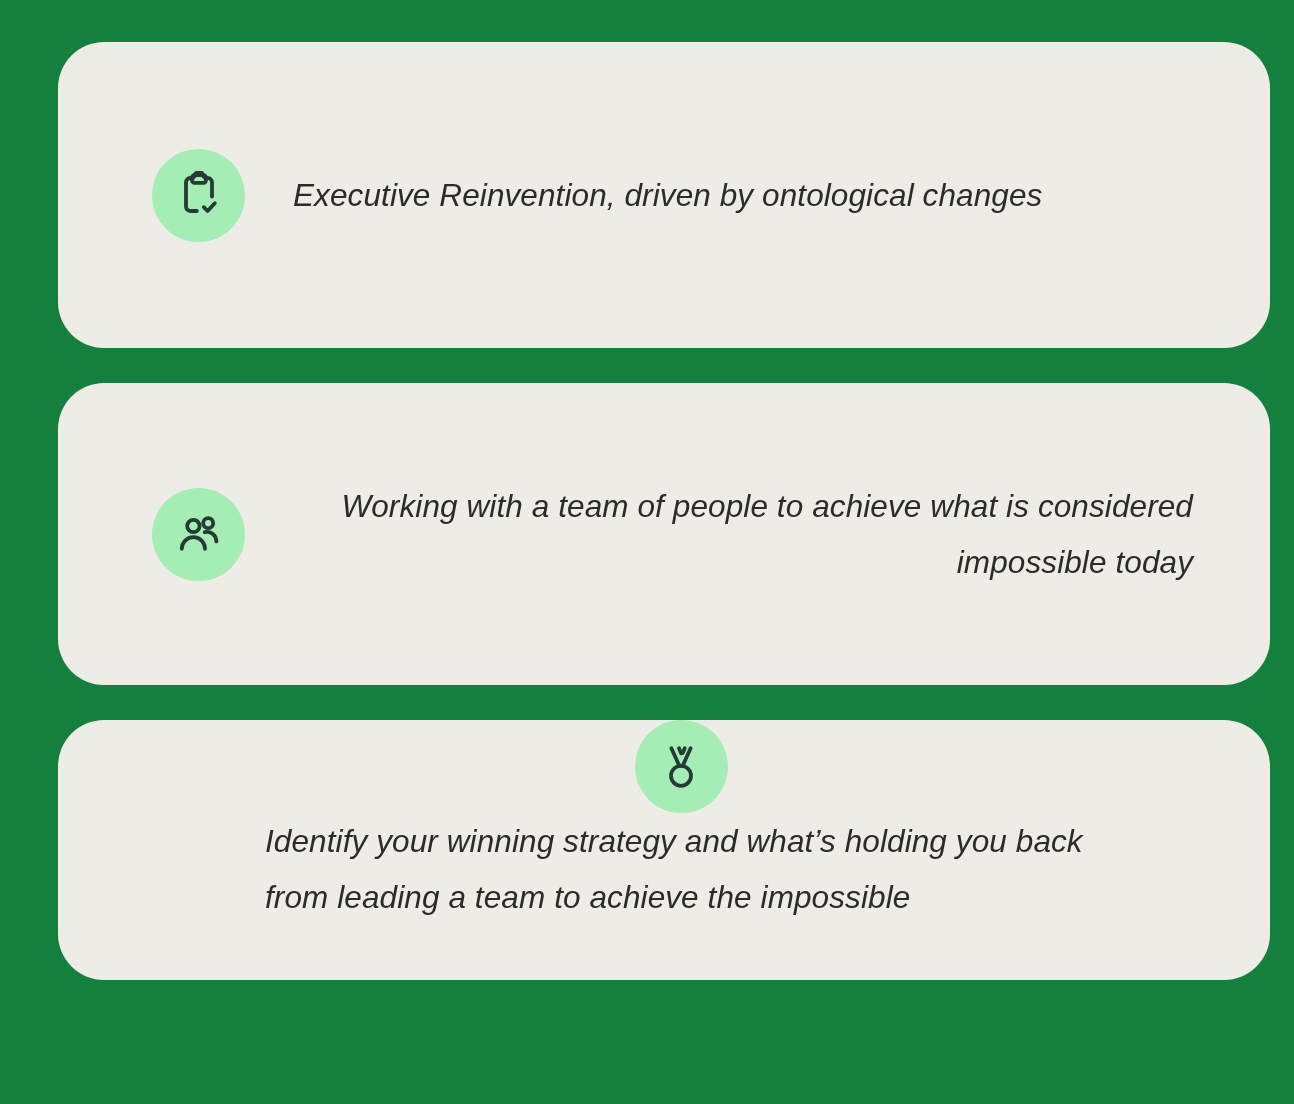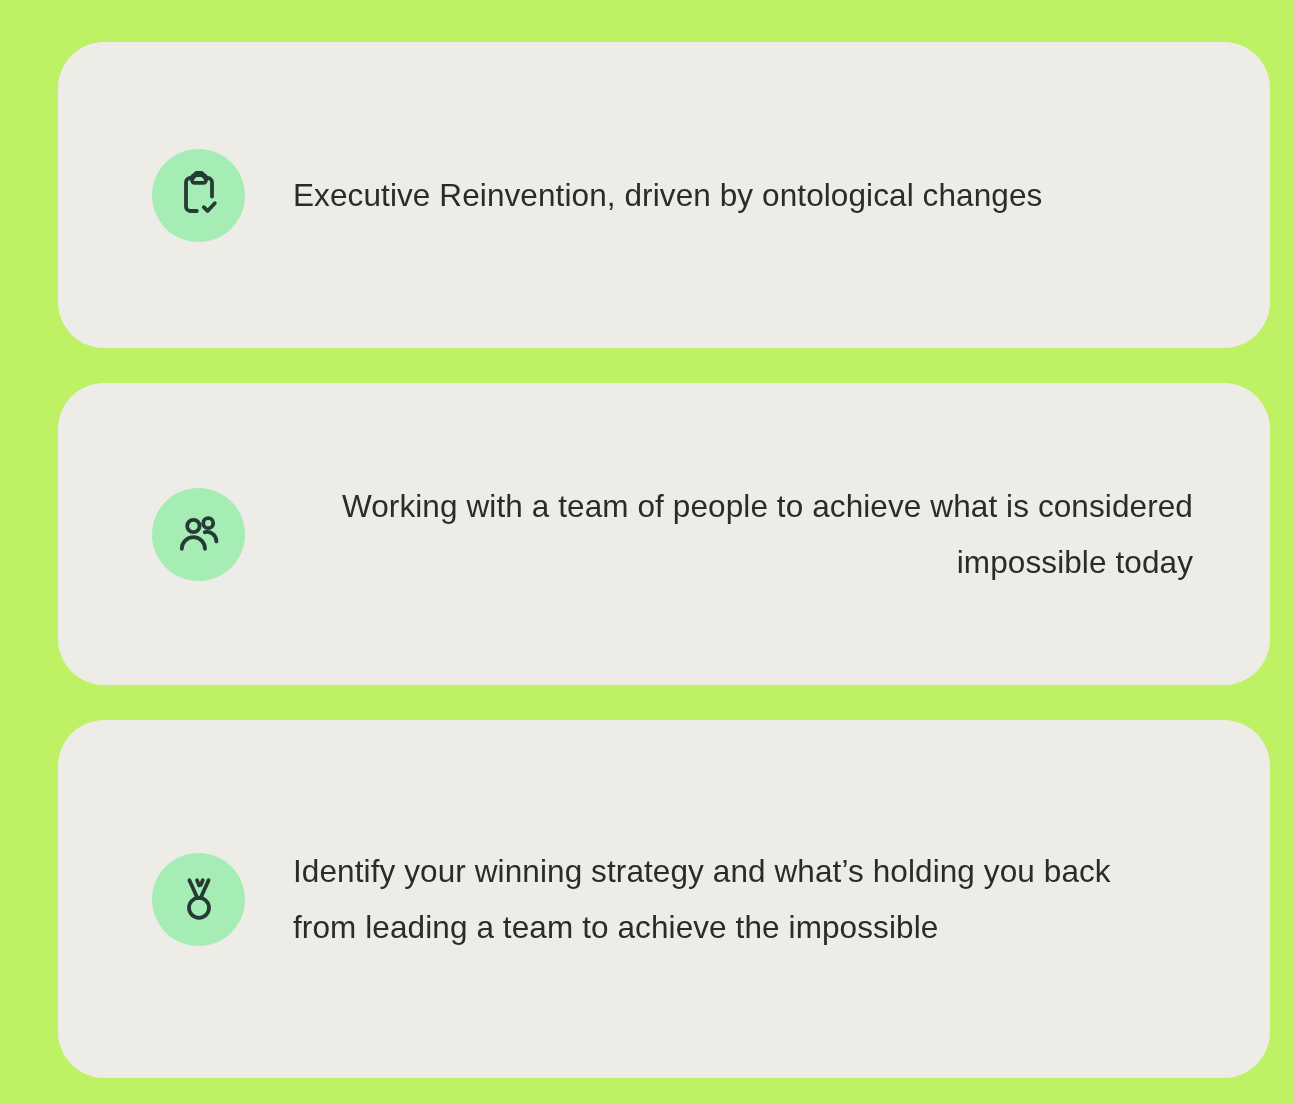--- a/index.html
+++ b/index.html
@@ -11,40 +11,41 @@
     width: 1294px;
     height: 1104px;
     font-family: "Liberation Sans", sans-serif;
     overflow: hidden;
   }
 
   .board {
     position: relative;
     width: 1294px;
     height: 1104px;
-    background: #bef264;
+    background: #15803d;
     box-sizing: border-box;
     padding: 42px 24px 26px 58px;
+    font-style: italic;
   }
 
   .card {
     position: relative;
     width: 1212px;
     background: #EDECE7;
     border-radius: 46px;
     display: flex;
     flex-direction: row;
     align-items: center;
     box-sizing: border-box;
     padding: 0 60px 0 94px;
   }
 
   .card-1 { height: 306px; margin-bottom: 35px; }
   .card-2 { height: 302px; margin-bottom: 35px; text-align: right; }
-  .card-3 { height: 358px; margin-bottom: 0; }
+  .card-3 { height: 260px; margin-bottom: 0; flex-direction: column; }
 
   .icon-badge {
     flex: 0 0 auto;
     width: 93px;
     height: 93px;
     border-radius: 50%;
     background: #A5EDB4;
     display: flex;
     align-items: center;
     justify-content: center;

